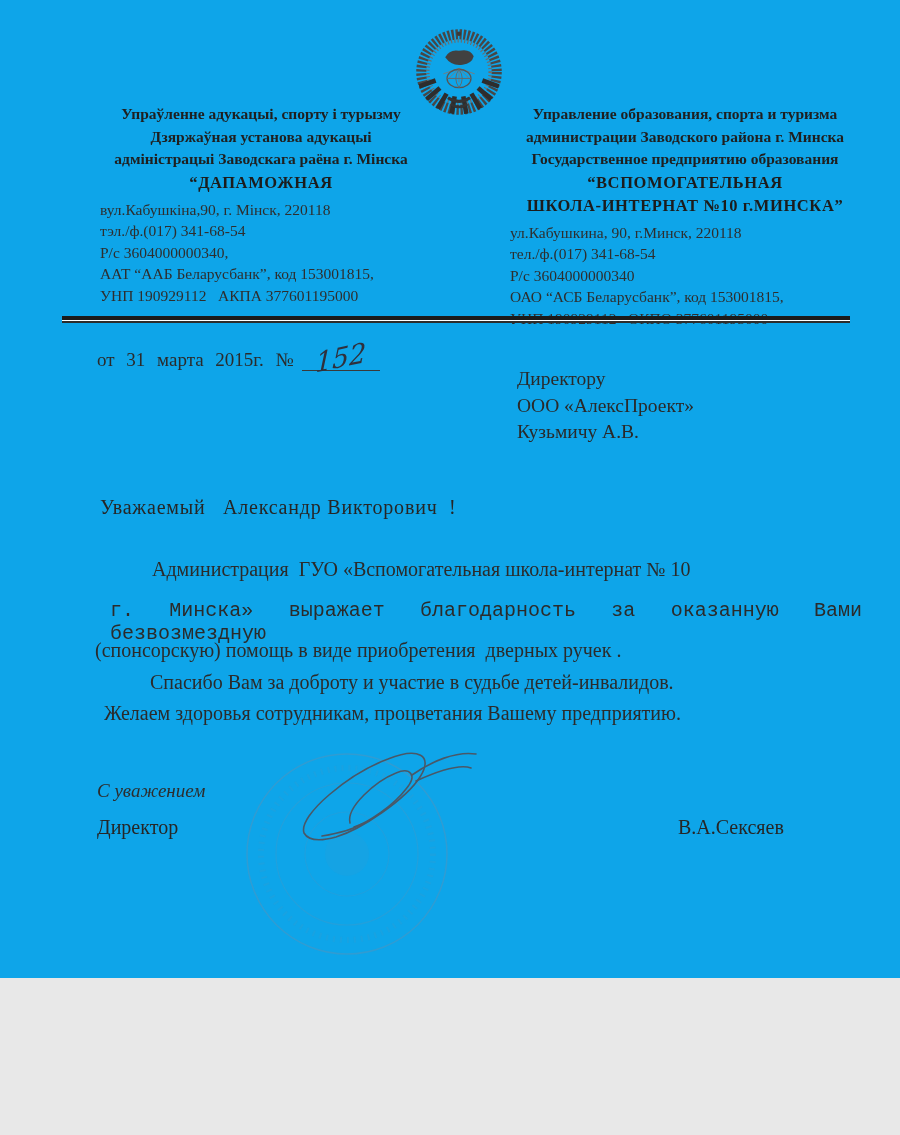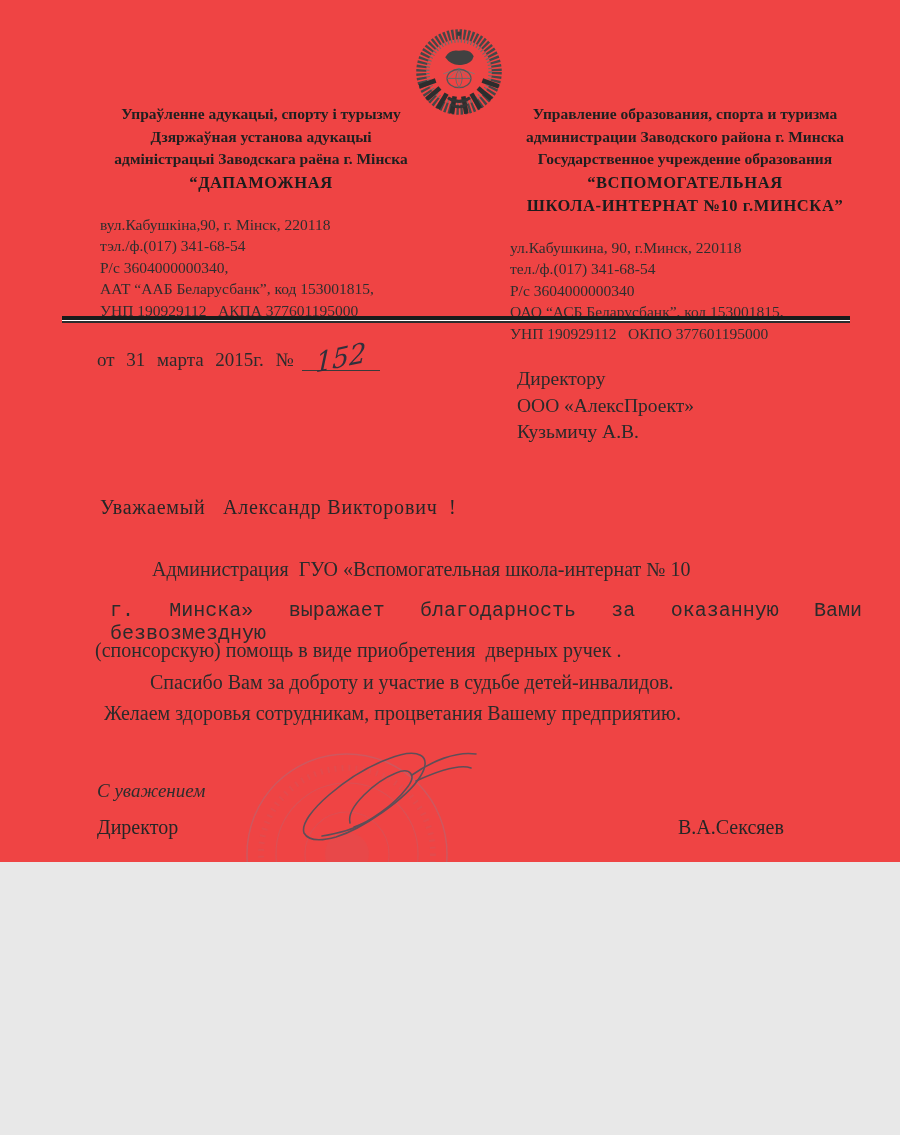--- a/index.html
+++ b/index.html
@@ -1,31 +1,31 @@
 <!DOCTYPE html>
 <html><head>
 <meta charset="utf-8">
 <style>
   html,body{margin:0;padding:0;background:#e8e8e8;}
   .page{
-    position:relative;width:900px;height:862px;margin:0 auto;
-    background:#ef4444;overflow:hidden;
+    position:relative;width:900px;height:978px;margin:0 auto;
+    background:#0ea5e9;overflow:hidden;
     font-family:"Liberation Serif","DejaVu Serif",serif;
     color:#262626;
   }
   .abs{position:absolute;}
   .line{white-space:pre-wrap;}
 
   
   .col{top:103px;text-align:center;line-height:22.5px;}
   .col-left{left:62px;width:398px;}
   .col-right{left:470px;width:430px;}
   .org{font-size:15.5px;font-weight:bold;color:#1f1f1f;}
   .schoolname{font-size:16.5px;font-weight:bold;letter-spacing:.6px;color:#1c1c1c;line-height:23px;}
-  .addr-block{text-align:left;margin-top:20px;line-height:21.5px;}
+  .addr-block{text-align:left;margin-top:5px;line-height:21.5px;}
   .col-left .addr-block{margin-left:38px;}
   .col-right .addr-block{margin-left:40px;}
   .addr{font-size:15.5px;color:#2e2e2e;}
 
   .emblem{left:413px;top:26px;width:92px;height:92px;}
 
   .rule{left:62px;top:316px;width:788px;height:7px;
     background:linear-gradient(#1b1b1b 0 4px,#ffffff 4px 5px,#2c2c2c 5px 7px);}
 
   
@@ -91,21 +91,21 @@
       <div class="addr line">тэл./ф.(017) 341-68-54</div>
       <div class="addr line">Р/с 3604000000340,</div>
       <div class="addr line">ААТ “ААБ Беларусбанк”, код 153001815,</div>
       <div class="addr line">УНП 190929112   АКПА 377601195000</div>
     </div>
   </div>
 
   <div class="abs col col-right">
     <div class="org line">Управление образования, спорта и туризма</div>
     <div class="org line">администрации Заводского района г. Минска</div>
-    <div class="org line">Государственное учреждение образования</div>
+    <div class="org line">Государственное предприятию образования</div>
     <div class="schoolname line">“ВСПОМОГАТЕЛЬНАЯ</div>
     <div class="schoolname line">ШКОЛА-ИНТЕРНАТ №10 г.МИНСКА”</div>
     <div class="addr-block">
       <div class="addr line">ул.Кабушкина, 90, г.Минск, 220118</div>
       <div class="addr line">тел./ф.(017) 341-68-54</div>
       <div class="addr line">Р/с 3604000000340</div>
       <div class="addr line">ОАО “АСБ Беларусбанк”, код 153001815,</div>
       <div class="addr line">УНП 190929112   ОКПО 377601195000</div>
     </div>
   </div>

